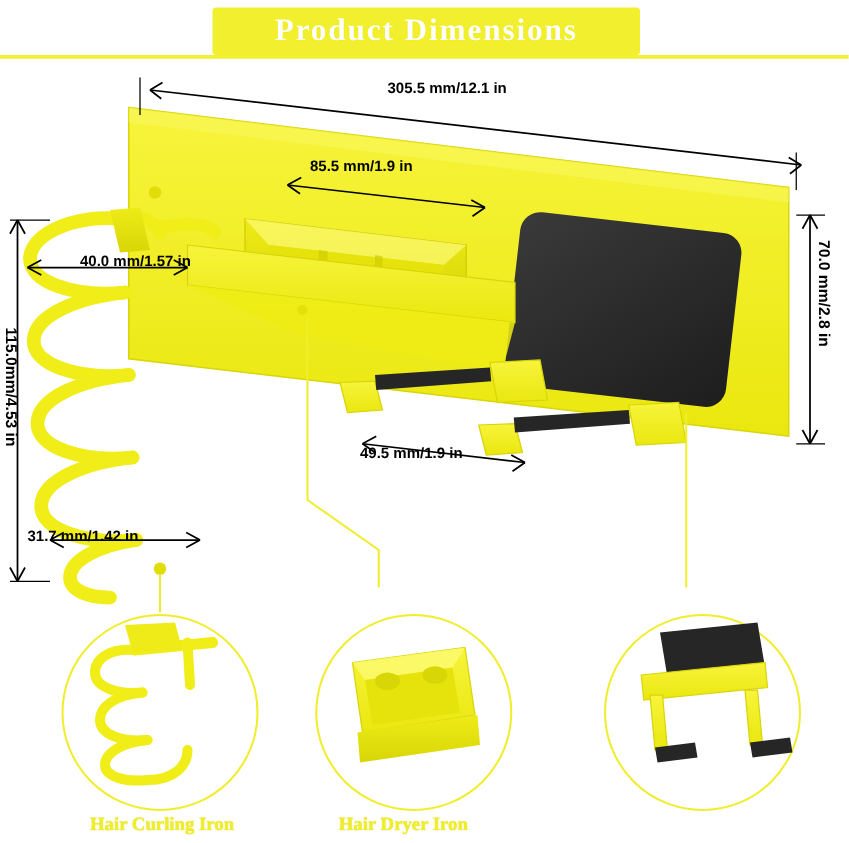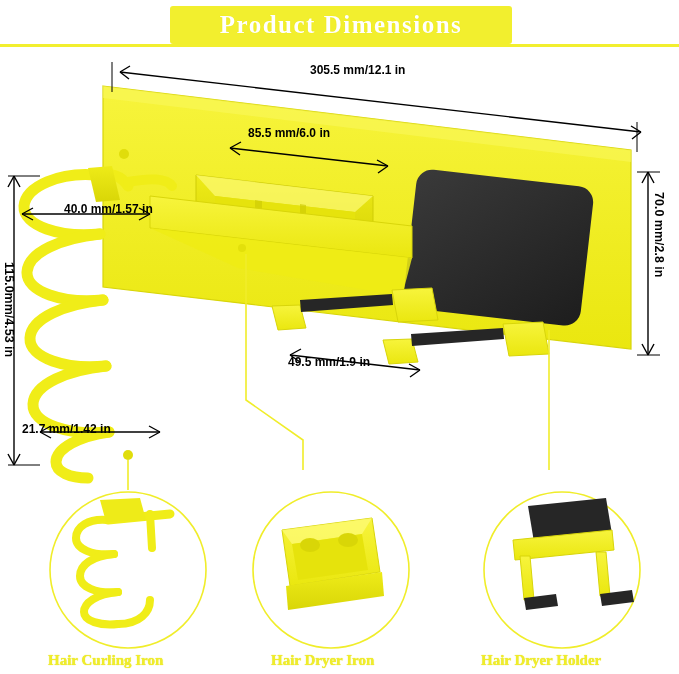--- a/index.html
+++ b/index.html
@@ -196,29 +196,28 @@
       <path d="M513,540 L612,530 L614,550 L515,560 Z" fill="url(#yel)" stroke="#d8d50a"></path>
       <path d="M520,556 L530,556 L534,600 L524,600 Z" fill="url(#yel)" stroke="#d8d50a"></path>
       <path d="M596,552 L606,552 L610,596 L600,596 Z" fill="url(#yel)" stroke="#d8d50a"></path>
       <path d="M524,598 L556,594 L558,606 L526,610 Z" fill="#262626"></path>
       <path d="M600,594 L632,590 L634,602 L602,606 Z" fill="#262626"></path>
     </g>
   </svg>
 
   <div class="dim-label" style="left:310px;top:63px;">305.5 mm/12.1 in</div>
 
-  <div class="dim-label" style="left:248px;top:126px;">85.5 mm/6.0 in</div>
+  <div class="dim-label" style="left:248px;top:126px;">85.5 mm/1.9 in</div>
 
   <div class="dim-label" style="left:28px;top:202px;margin-left:36px;">40.0 mm/1.57 in</div>
 
-  <div class="dim-label" style="left:22px;top:422px;">21.7 mm/1.42 in</div>
+  <div class="dim-label" style="left:22px;top:422px;">31.7 mm/1.42 in</div>
 
   <div class="dim-label" style="left:288px;top:355px;">49.5 mm/1.9 in</div>
 
   <div class="vert-label" style="left:652px;top:192px;">70.0 mm/2.8 in</div>
 
   <div class="vert-label" style="left:2px;top:262px;">115.0mm/4.53 in</div>
 
-  <div class="caption" style="left:48px;top:652px;">Hair Curling Iron</div>
+  <div class="caption" style="left:72px;top:652px;">Hair Curling Iron</div>
   <div class="caption" style="left:271px;top:652px;">Hair Dryer Iron</div>
-  <div class="caption" style="left:481px;top:652px;">Hair Dryer Holder</div>
 
 </div>
 
 </body></html>

